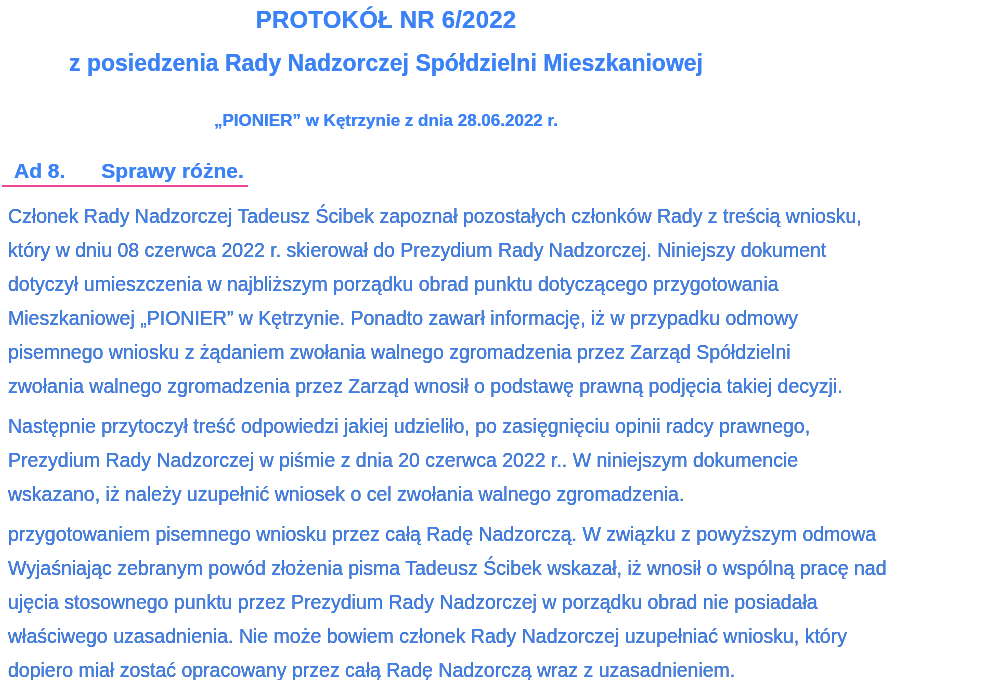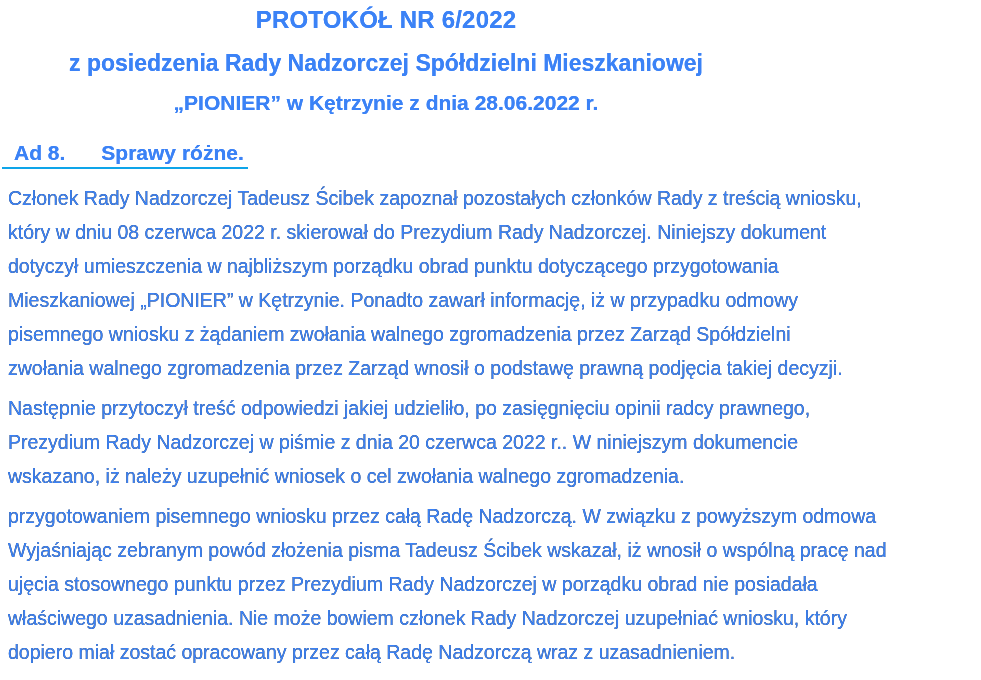--- a/index.html
+++ b/index.html
@@ -30,37 +30,37 @@
     text-shadow: 0 0 0.6px currentColor;
   }
   .title-2 {
     font-size: 23px;
     font-weight: bold;
     line-height: 26px;
     margin-top: 16px;
     text-shadow: 0 0 0.6px currentColor;
   }
   .title-3 {
-    font-size: 21px;
+    font-size: 17px;
     font-weight: bold;
     line-height: 26px;
-    margin-top: 14px;
+    margin-top: 32px;
     text-shadow: 0 0 0.6px currentColor;
   }
   
   .section-heading {
     margin: 24px 0 0 2px;
     font-size: 21px;
     line-height: 26px;
     font-weight: bold;
     text-shadow: 0 0 0.5px currentColor;
   }
   .section-underline {
     display: inline-block;
-    border-bottom: 2px solid #0ea5e9;
+    border-bottom: 2px solid #ec4899;
     padding: 0 4px 1px 12px;
   }
   .section-gap {
     display: inline-block;
     width: 36px;
   }
   
   .body-text {
     margin-top: 12px;
     padding: 0 10px 0 8px;

